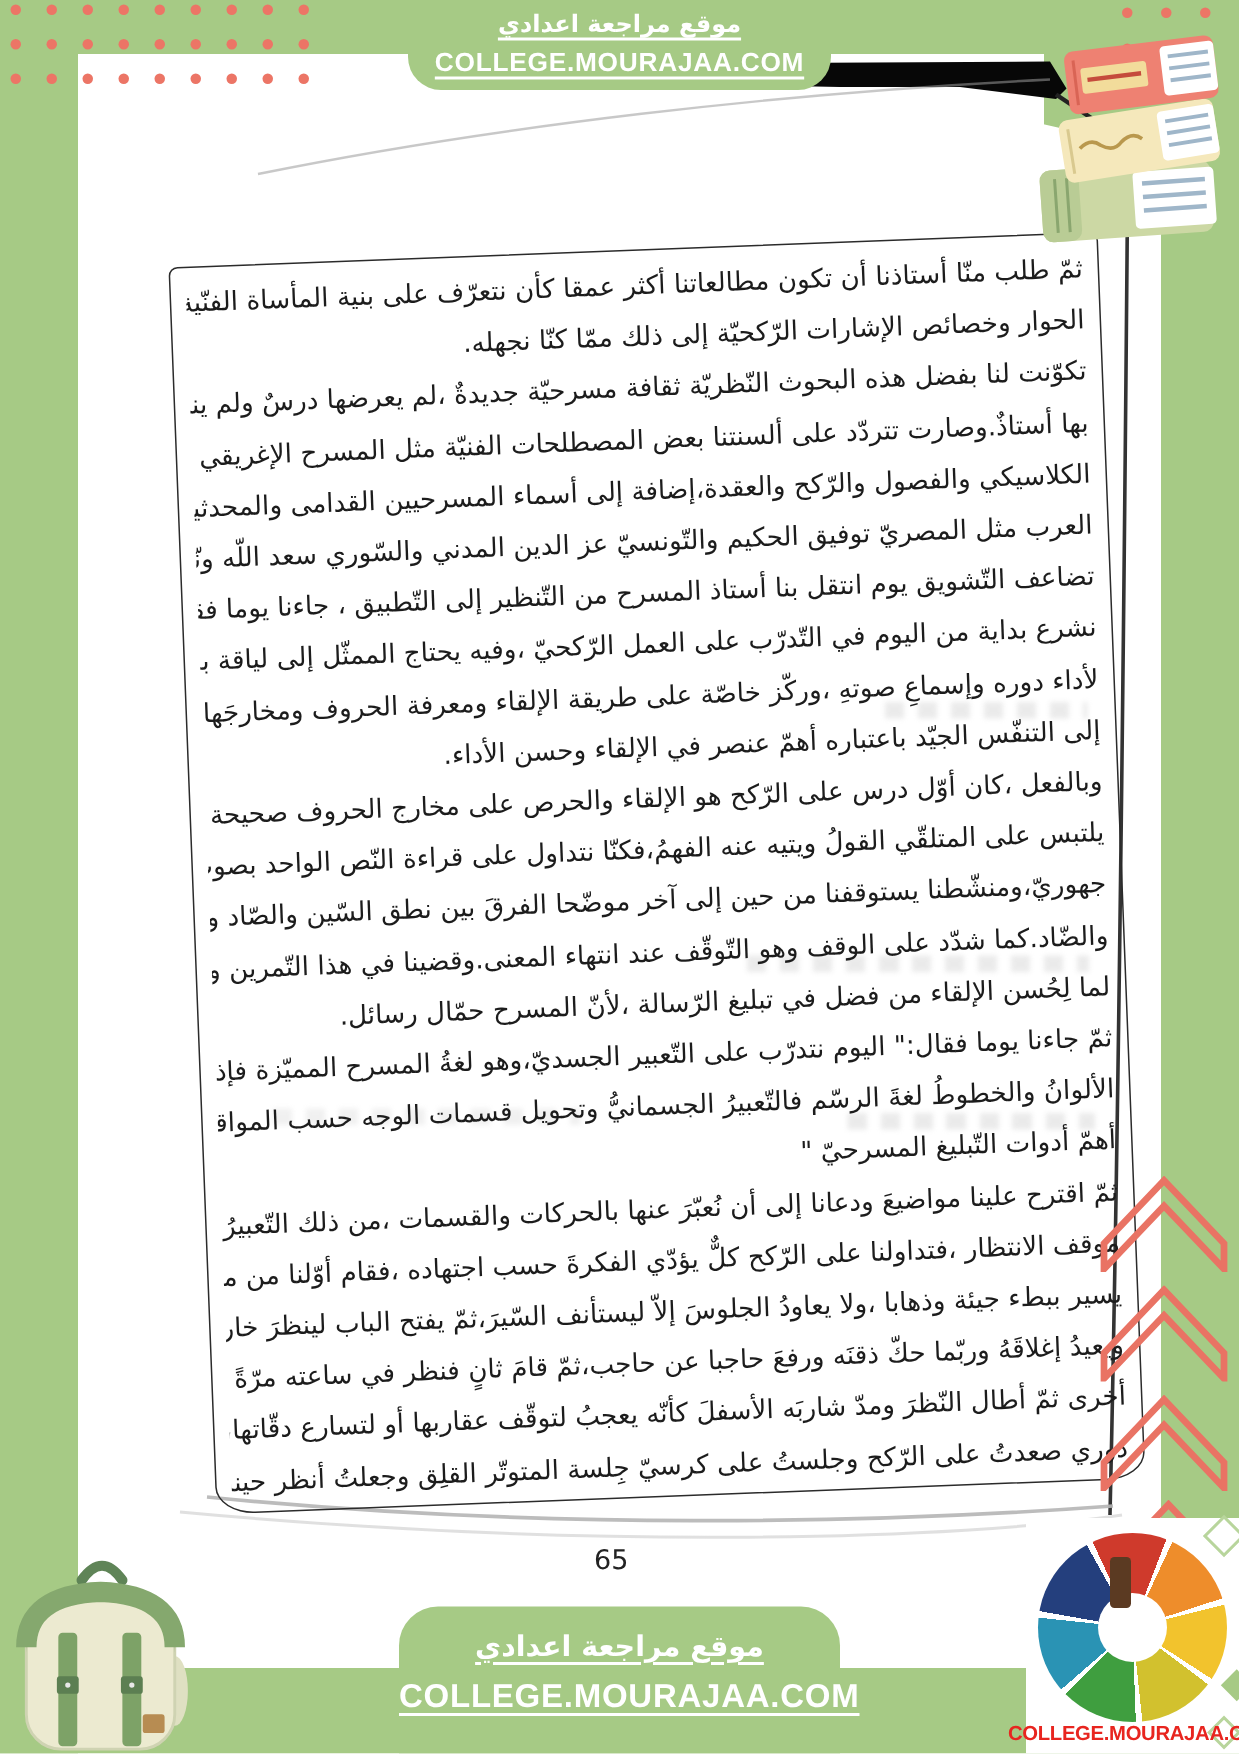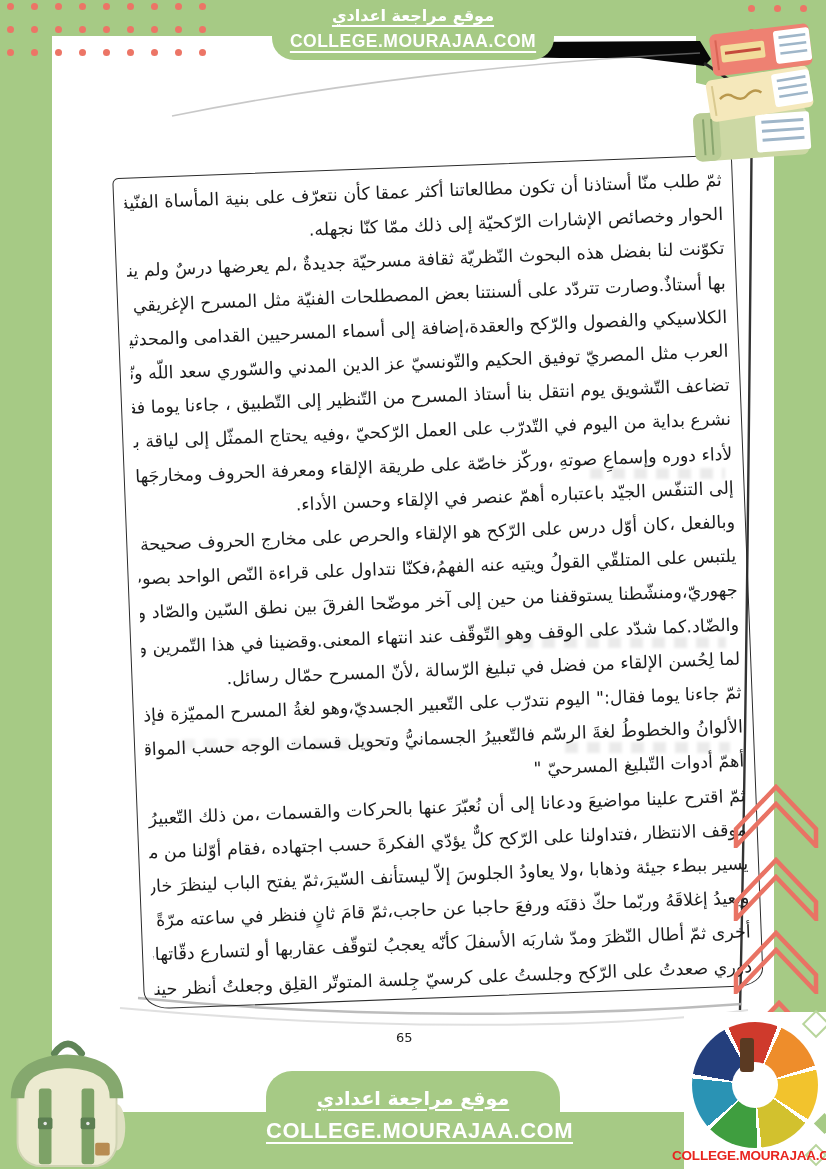--- a/index.html
+++ b/index.html
@@ -46,21 +46,21 @@
     white-space:nowrap;text-align:justify;text-align-last:justify;text-justify:inter-word;overflow:hidden;
   }
   .tline-short{text-align:right;text-align-last:right;}
   .smudge{position:absolute;height:11px;opacity:.3;filter:blur(1.6px);z-index:2;
     background:repeating-linear-gradient(90deg,#bdbdbd 0 13px,transparent 13px 22px);}
   .sm1{left:590px;top:468px;width:135px;}
   .sm2{left:498px;top:637px;width:228px;}
   .sm3{left:565px;top:742px;width:165px;}
   .sm4{left:182px;top:739px;width:205px;opacity:.22;}
   .page-number{position:absolute;left:396px;top:1030px;z-index:3;font-family:"DejaVu Sans",sans-serif;
-    font-size:13px;color:#222;}
+    font-size:18px;color:#222;}
   
   .chevron{position:absolute;width:92px;height:64px;z-index:5;}
   .chev1{left:730px;top:784px;} .chev2{left:730px;top:857px;}
   .chev3{left:730px;top:930px;} .chev4{left:733px;top:1000px;}
   
   .books{position:absolute;left:680px;top:12px;width:146px;height:160px;z-index:7;}
   .backpack{position:absolute;left:8px;top:1038px;width:120px;height:131px;z-index:7;}
   .logo-box{position:absolute;left:684px;top:1012px;width:142px;height:157px;background:#fff;z-index:6;}
   .ring{position:absolute;left:8px;top:10px;width:126px;height:126px;border-radius:50%;z-index:7;
     background:conic-gradient(from -25deg,

